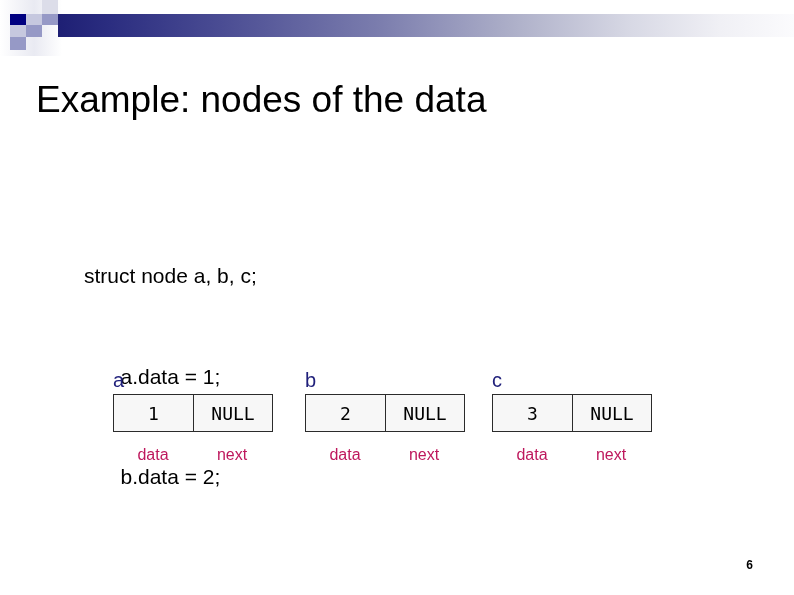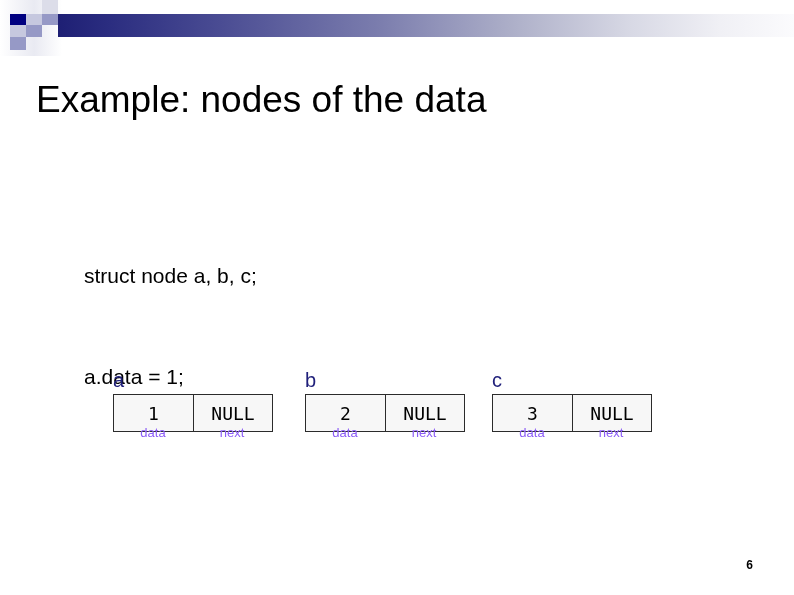--- a/index.html
+++ b/index.html
@@ -77,21 +77,21 @@
   
   #code-block {
     position: absolute;
     left: 84px;
     top: 192px;
     font-size: 21px;
     line-height: 33.5px;
     color: #000000;
     white-space: pre;
   }
-  #code-block .code-line { display: block; }
+  #code-block .code-line { display: block; text-align: center; }
 
   
   #nodes-area {
     position: absolute;
     left: 0;
     top: 368px;
     width: 794px;
     height: 120px;
   }
   .node {
@@ -127,25 +127,25 @@
   }
   .cell-data {
     width: 80px;
     border-right: 1px solid #2b2b2b;
   }
   .cell-next {
     width: 78px;
   }
   .node-captions {
     position: absolute;
-    top: 52px;
+    top: 74px;
     display: flex;
-    font-size: 13px;
+    font-size: 16px;
     line-height: 26px;
-    color: #8b5cf6;
+    color: #be185d;
   }
   .cap {
     text-align: center;
   }
   .cap-data { width: 80px; }
   .cap-next { width: 78px; }
 
   
   #page-number {
     position: absolute;
@@ -171,20 +171,21 @@
   <div class="sq sq-light" style="left:10px; top:25px; width:16px; height:12px;"></div>
   <div class="sq sq-mid" style="left:26px; top:25px; width:16px; height:12px;"></div>
   <div class="sq sq-mid" style="left:10px; top:37px; width:16px; height:13px;"></div>
 </div>
 
 <div id="slide-title">Example: nodes of the data</div>
 
 <div id="code-block">
   <span class="code-line">struct node a, b, c;</span>
   <span class="code-line">a.data = 1;</span>
+  <span class="code-line">b.data = 2;</span>
   
 </div>
 
 <div id="nodes-area">
 
   <div class="node" style="left:105px; width:168px;">
     <div class="node-label">a</div>
     <div class="node-box" style="left:8px; width:160px;">
       <div class="cell cell-data">1</div>
       <div class="cell cell-next">NULL</div>

